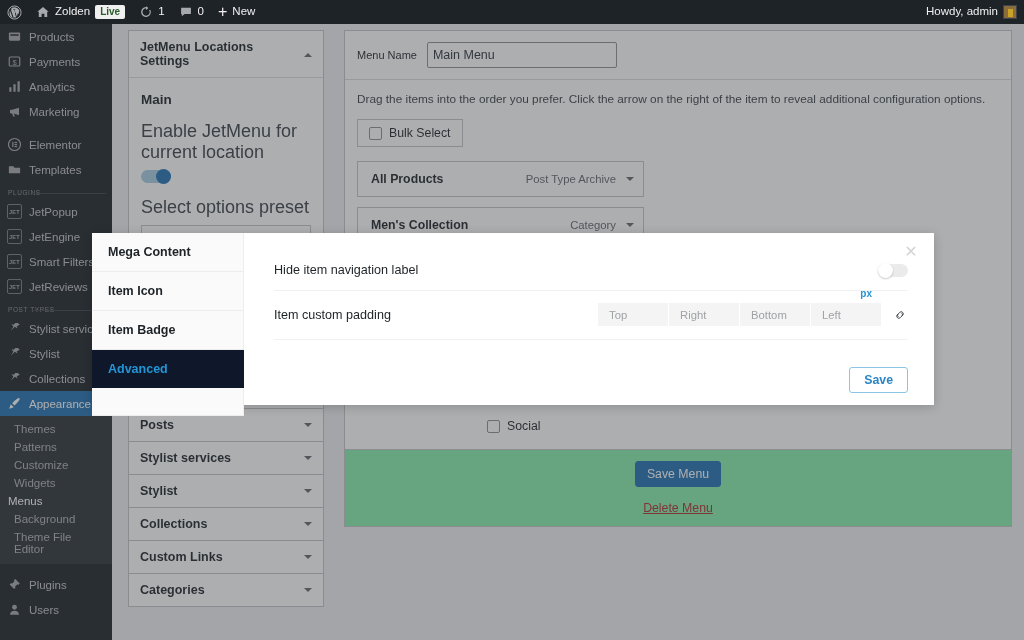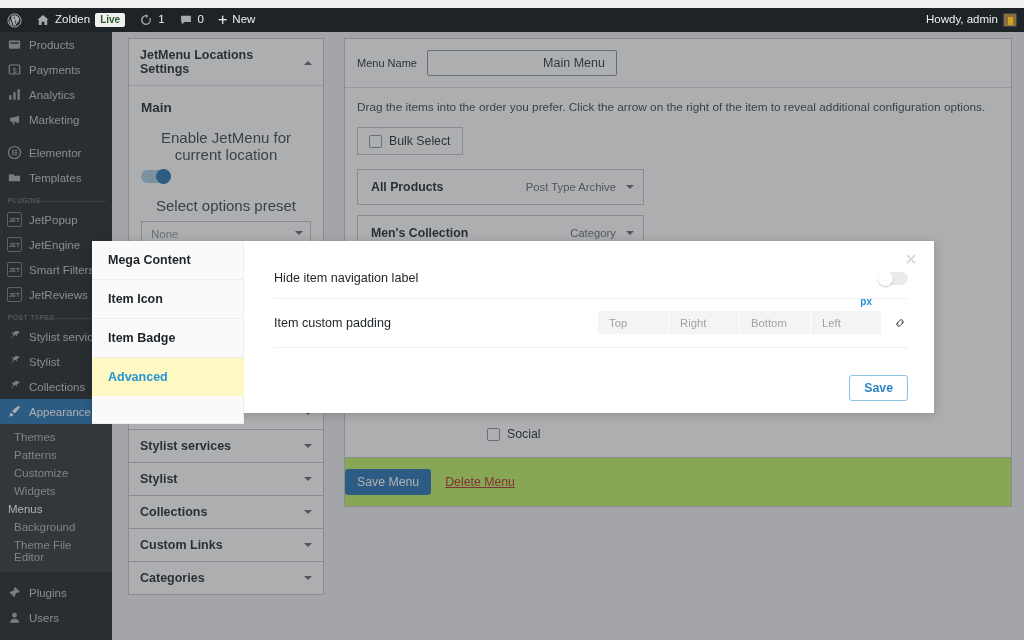--- a/index.html
+++ b/index.html
@@ -2,21 +2,21 @@
 <html><head>
 <meta charset="utf-8">
 <style>
   * { box-sizing: border-box; margin: 0; padding: 0; }
   html, body {
     width: 1024px; height: 640px;
     font-family: "Liberation Sans", sans-serif;
     background: #f0f0f1;
     overflow: hidden;
   }
-  #root { position: relative; width: 1024px; height: 628px; margin-top: 8px; }
+  #root { position: relative; width: 1024px; height: 628px; }
 
   
   #adminbar {
     position: absolute; top: 0; left: 0; width: 1024px; height: 24px;
     background: #1d2327; color: #f0f0f1; display: flex; align-items: center;
     font-size: 11.5px; z-index: 60;
   }
   .ab-item { display: flex; align-items: center; height: 24px; padding: 0 7px; gap: 5px; color: #f0f0f1; }
   .ab-item .lbl { line-height: 1; }
   .ab-spacer { flex: 1 1 auto; }
@@ -76,21 +76,21 @@
   
   #leftcol { position: absolute; left: 16px; top: 6px; width: 196px; }
   .panel { background: #fff; border: 1px solid #c3c4c7; margin-bottom: 0; }
   .panel-head {
     display: flex; align-items: center; justify-content: space-between;
     padding: 9px 11px; font-size: 12.5px; font-weight: bold; color: #1d2327;
     border-bottom: 1px solid #dcdcde;
   }
   .panel-body { padding: 14px 12px 14px; }
   .panel-body h3 { font-size: 13.5px; color: #1d2327; margin-bottom: 14px; font-weight: bold; }
-  .fld-label { font-size: 15px; color: #3c434a; margin-bottom: 7px; text-align: center; }
+  .fld-label { font-size: 18px; color: #3c434a; margin-bottom: 7px; }
   .sel {
     width: 100%; height: 25px; border: 1px solid #c3c4c7; background: #fff;
     font-size: 11.5px; color: #8c8f94; display: flex; align-items: center;
     justify-content: space-between; padding: 0 7px 0 9px; margin-bottom: 13px;
   }
   .toggle-on {
     width: 30px; height: 13px; border-radius: 7px; background: #a8cde4; position: relative; margin-bottom: 14px;
   }
   .toggle-on::after {
     content: ""; position: absolute; right: 0; top: -1px; width: 15px; height: 15px;
@@ -109,22 +109,22 @@
   
   #maincol { position: absolute; left: 232px; top: 6px; width: 668px; }
   .mbox { background: #fff; border: 1px solid #c3c4c7; }
   .mbox-head {
     display: flex; align-items: center; gap: 10px; padding: 11px 12px;
     border-bottom: 1px solid #dcdcde; background: #fff;
   }
   .mbox-head .lab { font-size: 11px; color: #1d2327; }
   .txtinput {
     width: 190px; height: 26px; border: 1px solid #8c8f94; border-radius: 2px;
-    background: #fff; font-size: 12.5px; color: #2c3338; padding: 0 11px;
-    display: flex; align-items: center; justify-content: flex-end;
+    background: #fff; font-size: 12.5px; color: #2c3338; padding: 0 5px;
+    display: flex; align-items: center;
   }
   .mbox-body { padding: 12px 12px 16px; }
   .hint { font-size: 11.8px; color: #3c434a; margin-bottom: 13px; }
   .bulk {
     display: inline-flex; align-items: center; gap: 7px; border: 1px solid #c3c4c7;
     background: #fff; padding: 6px 11px; font-size: 12.3px; color: #1d2327; margin-bottom: 14px;
   }
   .cbx { width: 13px; height: 13px; border: 1px solid #8c8f94; border-radius: 2px; background: #fff; }
   .mrow-wrap { display: flex; align-items: center; gap: 12px; margin-bottom: 10px; }
   .mrow {
@@ -135,22 +135,22 @@
   .mrow .nm { font-size: 12.3px; font-weight: bold; color: #1d2327; }
   .mrow .rt { display: flex; align-items: center; gap: 10px; }
   .mrow .ty { font-size: 11.3px; color: #646970; }
   .mrow .tri { width: 0; height: 0; border: 4px solid transparent; border-top-color: #646970; margin-top: 3px; }
   .mega-badge {
     border: 1px solid #46a546; color: #2e8b2e; background: #fff; font-size: 11.3px;
     font-weight: bold; padding: 5px 9px; display: inline-flex; align-items: center; gap: 5px;
   }
   .social-line { display: flex; align-items: center; gap: 7px; font-size: 12.3px; color: #1d2327; padding-left: 130px; }
   .mbox-foot {
-    background: #bef264; border: 1px solid #c3c4c7; border-top: none;
-    display: flex; align-items: center; gap: 14px; padding: 11px 0;
+    background: #86efac; border: 1px solid #c3c4c7; border-top: none;
+    display: flex; align-items: center; gap: 14px; padding: 11px 0; flex-direction: column;
   }
   .btn-primary {
     background: #2271b1; color: #fff; border: 1px solid #2271b1; border-radius: 3px;
     font-size: 12.3px; padding: 5px 11px;
   }
   .link-del { color: #b32d2e; font-size: 12.3px; text-decoration: underline; }
 
   
   #dim { position: absolute; top: 0; left: 0; width: 1024px; height: 640px; background: rgba(60,62,66,.42); z-index: 55; }
 
@@ -158,21 +158,21 @@
   #modal {
     position: absolute; left: 92px; top: 233px; width: 842px; height: 172px;
     background: #fff; z-index: 70; display: flex;
     box-shadow: 0 2px 10px rgba(0,0,0,.18);
   }
   #modal-tabs { width: 152px; flex: 0 0 152px; background: #fff; padding-top: 0; }
   .mtab {
     padding: 12px 16px; font-size: 12.5px; font-weight: bold; color: #1d2327;
     background: #fafafa; border-bottom: 1px solid #ededed; border-right: 1px solid #ededed;
   }
-  .mtab.active { color: #2495d5; background: #fef9c3; border-right: none; border-bottom: none; }
+  .mtab.active { color: #2495d5; background: #0f172a; border-right: none; border-bottom: none; }
   .mtab.blank { height: 28px; padding: 0; background: #fafafa; border-right: 1px solid #ededed; }
   #modal-main { flex: 1 1 auto; position: relative; padding: 18px 26px 0 30px; }
   .mclose {
     position: absolute; right: 14px; top: 10px; width: 18px; height: 18px;
     color: #d3d4d6; font-size: 16px; line-height: 18px; text-align: center;
   }
   .mfield {
     display: flex; align-items: center; justify-content: space-between;
     padding: 12px 0 13px; border-bottom: 1px solid #f1f1f1;
   }

